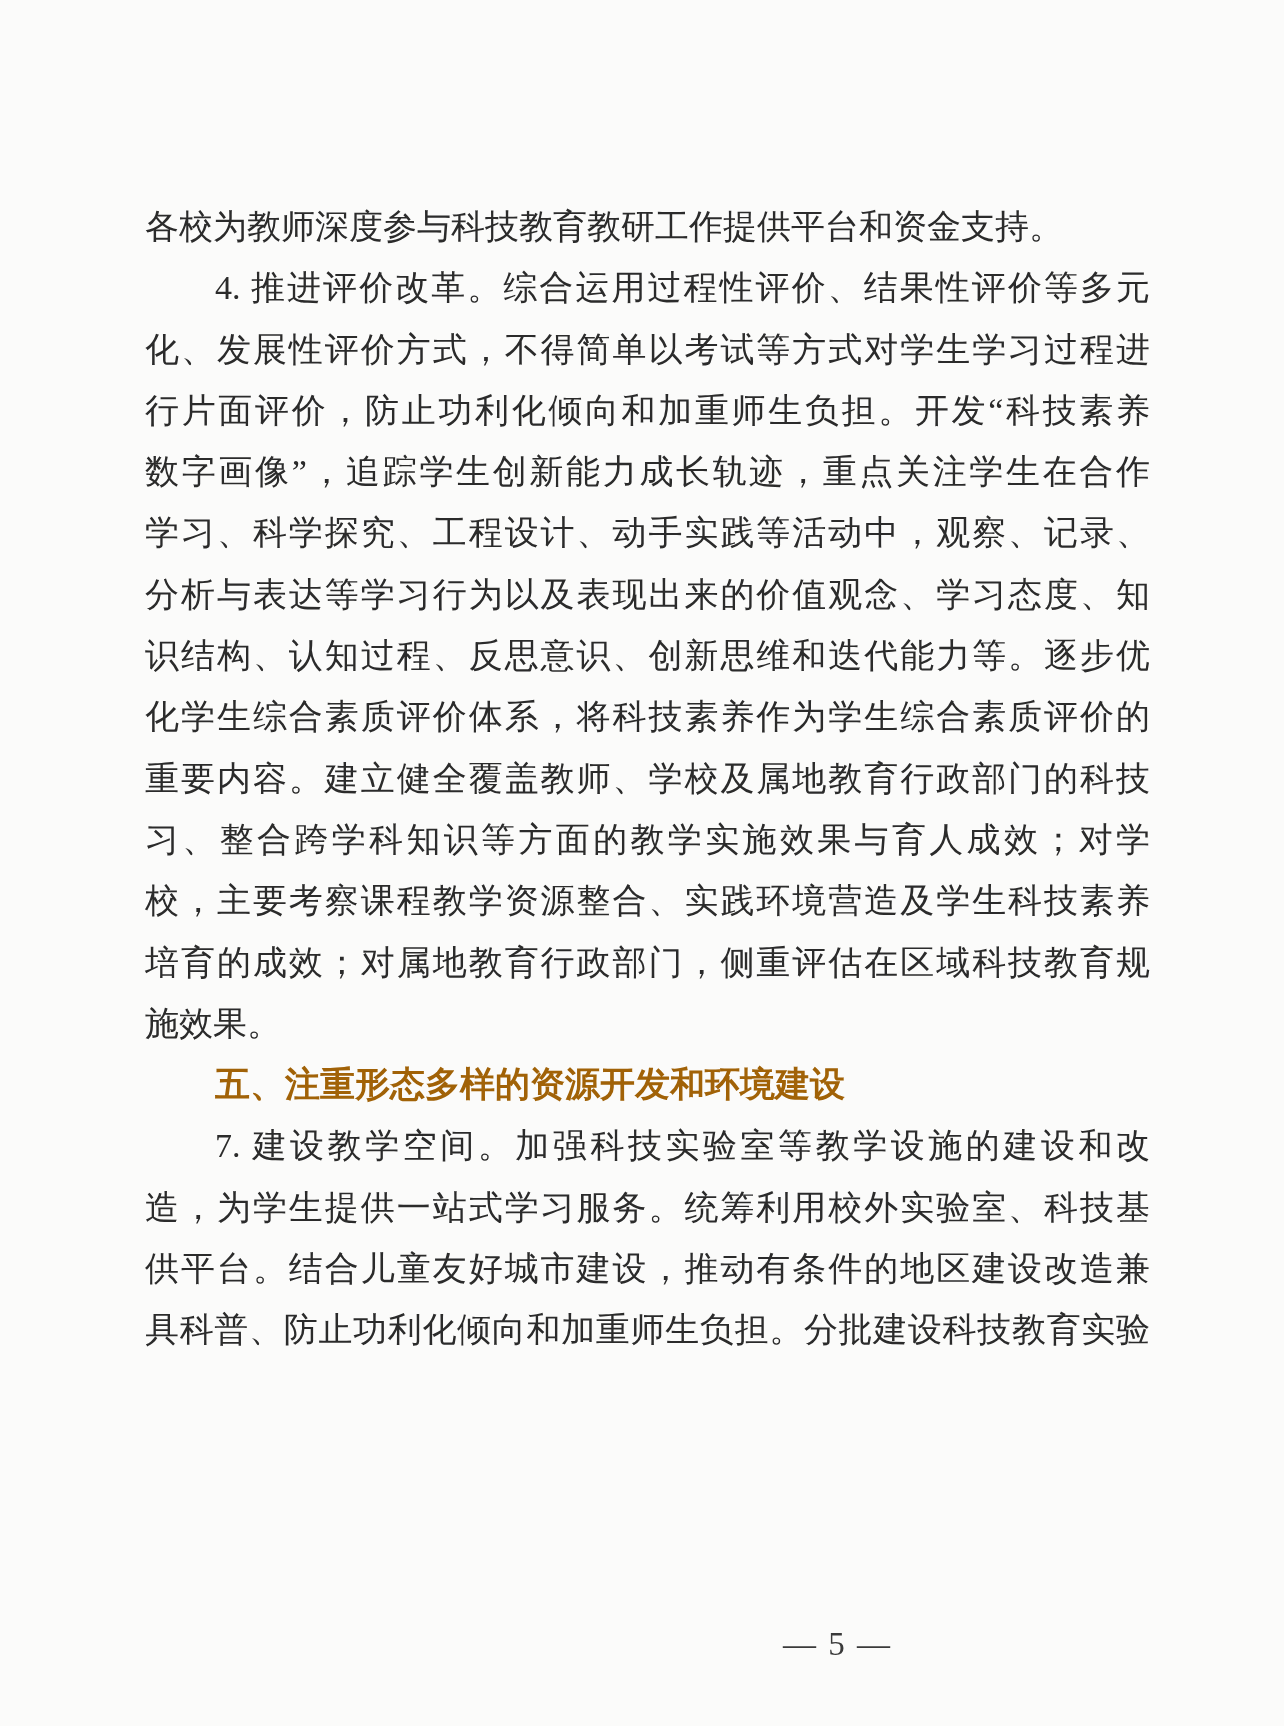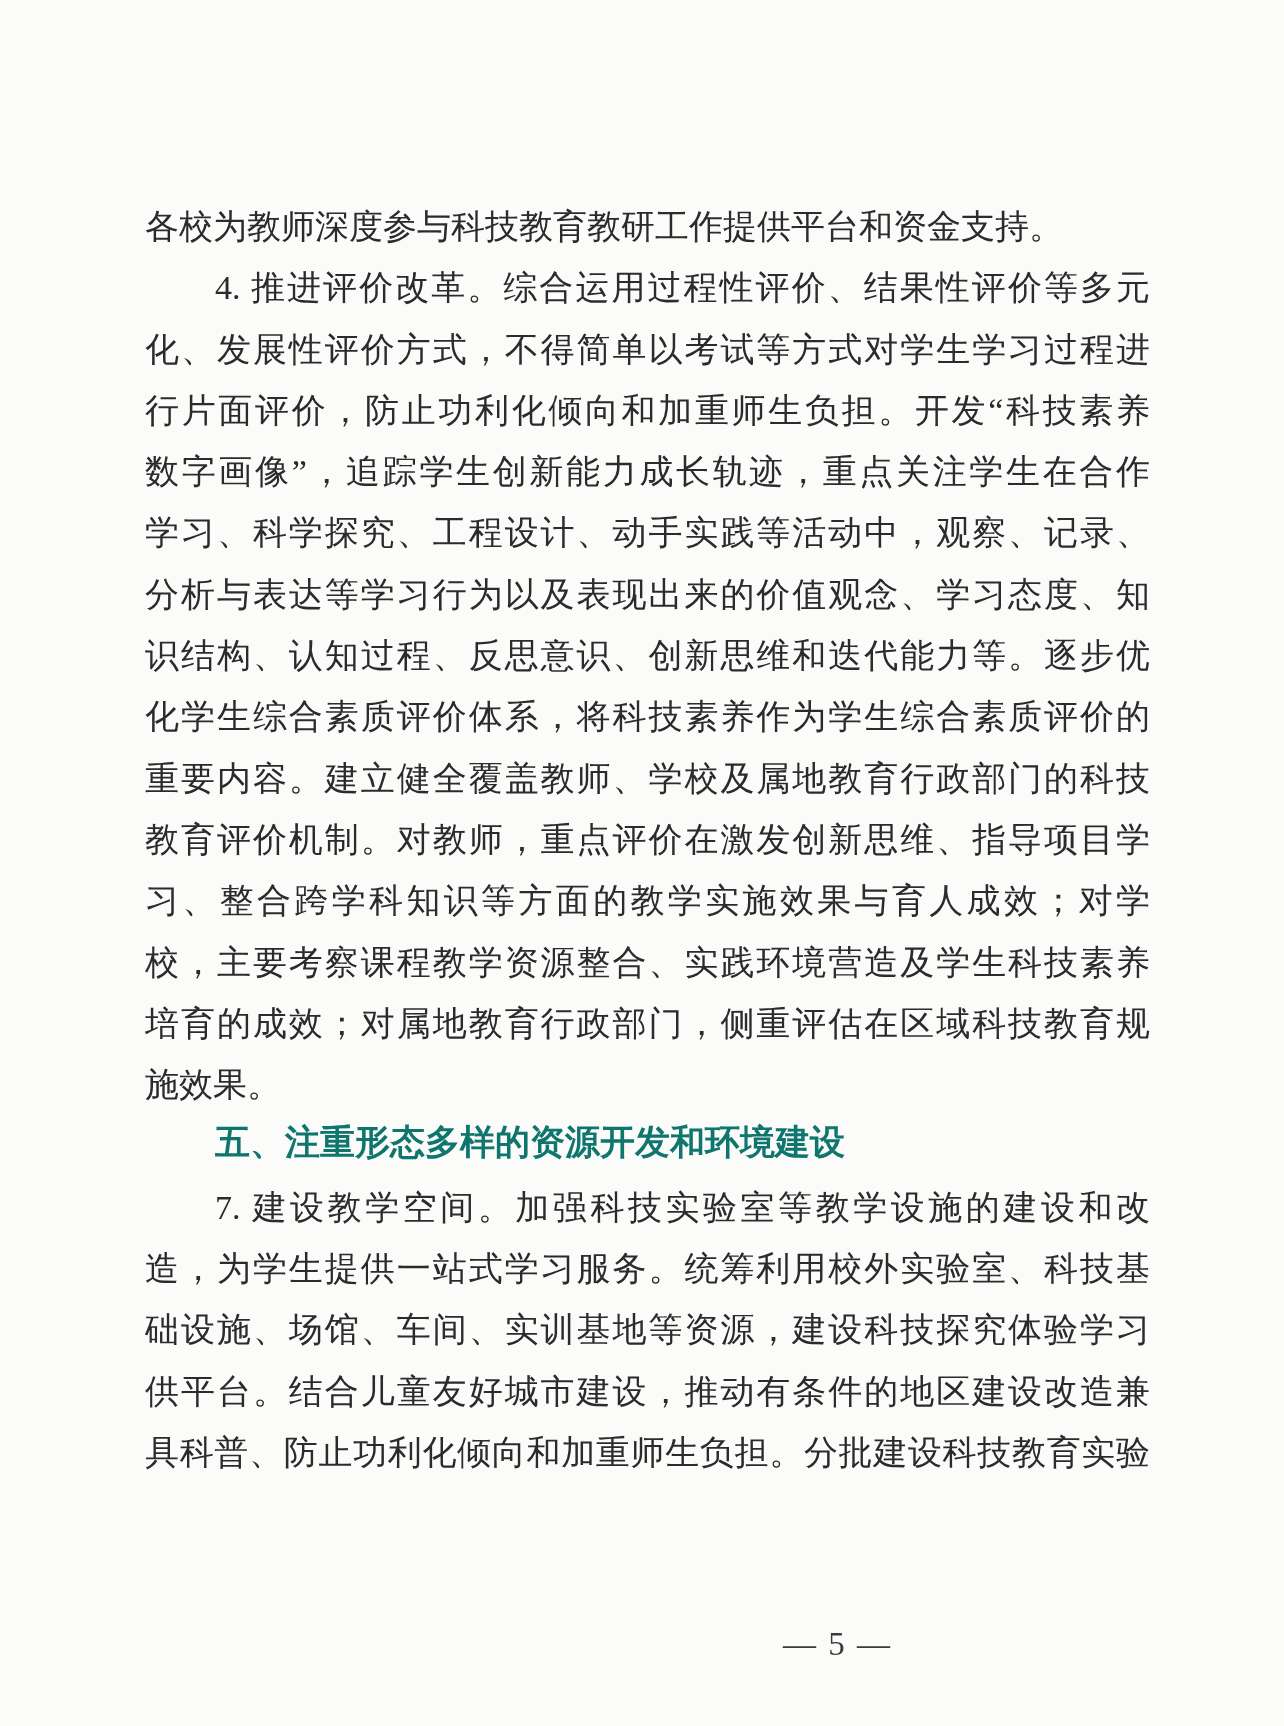--- a/index.html
+++ b/index.html
@@ -38,24 +38,24 @@
   }
   .line.justify {
     white-space: normal;
     text-align: justify;
     text-align-last: justify;
   }
   .line.indent {
     padding-left: 70px;
   }
   .line.heading {
-    font-family: Liberation Mono, monospace;
+    font-family: Liberation Serif, serif;
     font-weight: bold;
     font-size: 35px;
-    color: #0f766e;
+    color: #a16207;
   }
   .footer-page-number {
     position: absolute;
     top: 1626px;
     right: 192px;
     font-size: 33px;
     color: #3a3a3a;
     letter-spacing: 2px;
     font-family: "Liberation Serif", "DejaVu Serif", serif;
   }
@@ -68,27 +68,25 @@
     <div class="line">各校为教师深度参与科技教育教研工作提供平台和资金支持。</div>
     <div class="line justify indent">4. 推进评价改革。综合运用过程性评价、结果性评价等多元</div>
     <div class="line justify">化、发展性评价方式，不得简单以考试等方式对学生学习过程进</div>
     <div class="line justify">行片面评价，防止功利化倾向和加重师生负担。开发“科技素养</div>
     <div class="line justify">数字画像”，追踪学生创新能力成长轨迹，重点关注学生在合作</div>
     <div class="line justify">学习、科学探究、工程设计、动手实践等活动中，观察、记录、</div>
     <div class="line justify">分析与表达等学习行为以及表现出来的价值观念、学习态度、知</div>
     <div class="line justify">识结构、认知过程、反思意识、创新思维和迭代能力等。逐步优</div>
     <div class="line justify">化学生综合素质评价体系，将科技素养作为学生综合素质评价的</div>
     <div class="line justify">重要内容。建立健全覆盖教师、学校及属地教育行政部门的科技</div>
-    <div class="line justify">教育评价机制。对教师，重点评价在激发创新思维、指导项目学</div>
     <div class="line justify">习、整合跨学科知识等方面的教学实施效果与育人成效；对学</div>
     <div class="line justify">校，主要考察课程教学资源整合、实践环境营造及学生科技素养</div>
     <div class="line justify">培育的成效；对属地教育行政部门，侧重评估在区域科技教育规</div>
     <div class="line">施效果。</div>
     <div class="line heading indent">五、注重形态多样的资源开发和环境建设</div>
     <div class="line justify indent">7. 建设教学空间。加强科技实验室等教学设施的建设和改</div>
     <div class="line justify">造，为学生提供一站式学习服务。统筹利用校外实验室、科技基</div>
-    <div class="line justify">础设施、场馆、车间、实训基地等资源，建设科技探究体验学习</div>
     <div class="line justify">供平台。结合儿童友好城市建设，推动有条件的地区建设改造兼</div>
     <div class="line justify">具科普、防止功利化倾向和加重师生负担。分批建设科技教育实验</div>
   </div>
 
   <div class="footer-page-number">— 5 —</div>
 </div>
 
 </body></html>

